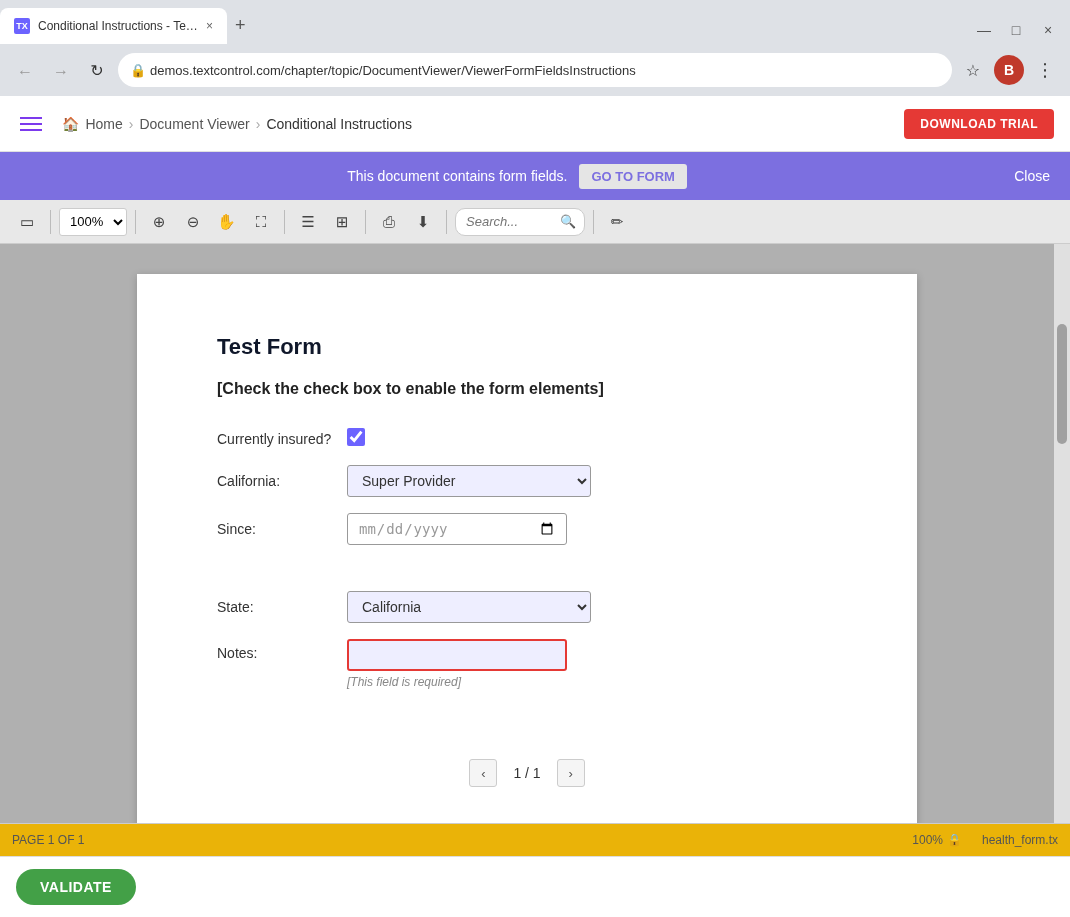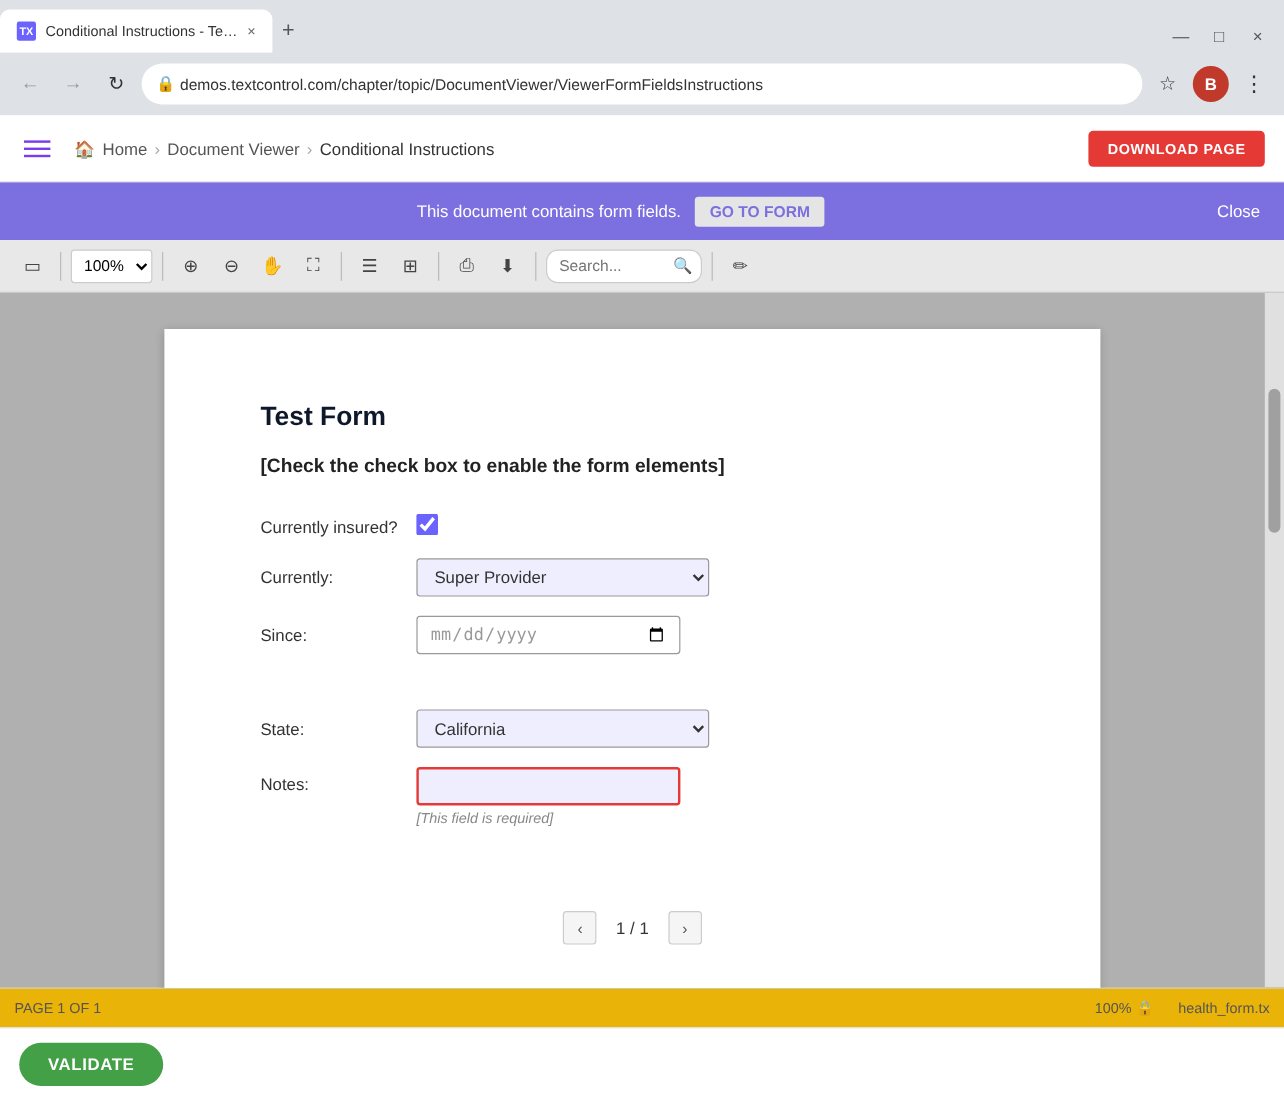--- a/index.html
+++ b/index.html
@@ -137,21 +137,21 @@
         <span></span>
     </div>
     <div class="breadcrumb">
       <span>🏠</span>
       <span>Home</span>
       <span class="breadcrumb-sep">›</span>
       <span>Document Viewer</span>
       <span class="breadcrumb-sep">›</span>
       <span class="breadcrumb-current">Conditional Instructions</span>
     </div>
-    <button class="download-btn">DOWNLOAD PAGE</button>
+    <button class="download-btn">DOWNLOAD TRIAL</button>
   </div>
 
   <div class="notif-bar">
     <div class="notif-text">
       <span>This document contains form fields.</span>
       <button class="go-to-form-btn">GO TO FORM</button>
     </div>
     <button class="close-btn">Close</button>
   </div>
 
@@ -190,21 +190,21 @@
     </button>
     <div class="toolbar-sep"></div>
     <button class="toolbar-btn">
       <span>⎙</span>
     </button>
     <button class="toolbar-btn">
       <span>⬇</span>
     </button>
     <div class="toolbar-sep"></div>
     <div class="search-input-wrap">
-      <input type="text" class="" style="border: 1px solid rgb(204, 204, 204); padding: 4px 28px 4px 10px; font-size: 13px; border-radius: 10px; height: 28px; width: 130px; outline: none;" placeholder="Search...">
+      <input type="text" class="" style="border: 1px solid rgb(204, 204, 204); padding: 4px 28px 4px 10px; font-size: 13px; border-radius: 10px; height: 28px; width: 130px; outline: none; font-style: italic;" placeholder="Search...">
       <span class="search-icon">🔍</span>
     </div>
     <div class="toolbar-sep"></div>
     <button class="toolbar-btn">
       <span>✏</span>
     </button>
   </div>
 
   <div class="content-area">
     <div class="page-area">
@@ -214,21 +214,21 @@
         <div class="doc-subtitle">[Check the check box to enable the form elements]</div>
 
         <div class="form-row">
           <div class="form-label">Currently insured?</div>
           <div class="form-control">
             <input type="checkbox" class="form-checkbox" checked="" style="">
           </div>
         </div>
 
         <div class="form-row">
-          <div class="form-label">Currently:</div>
+          <div class="form-label">California:</div>
           <div class="form-control">
             <select class="form-select">
               <option>Super Provider</option>
               <option>Provider A</option>
               <option>Provider B</option>
             </select>
           </div>
         </div>
 
         <div class="form-row">

